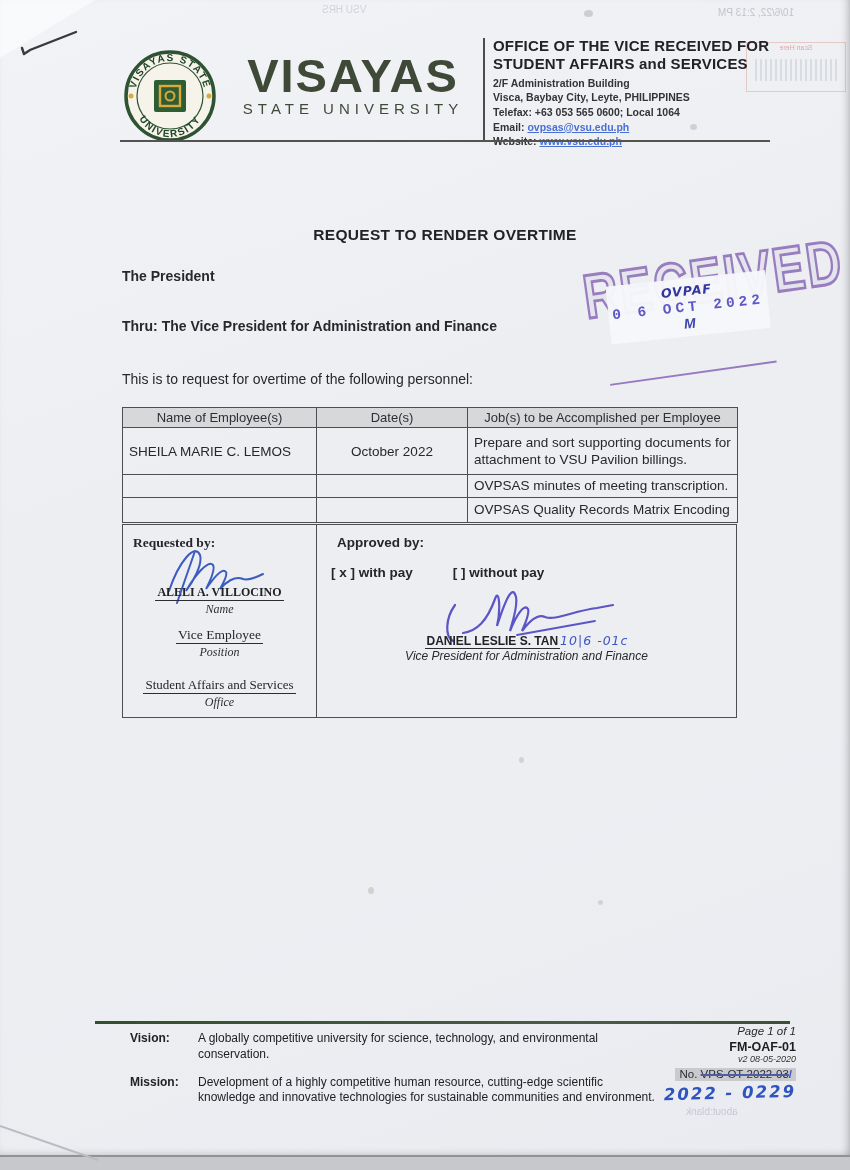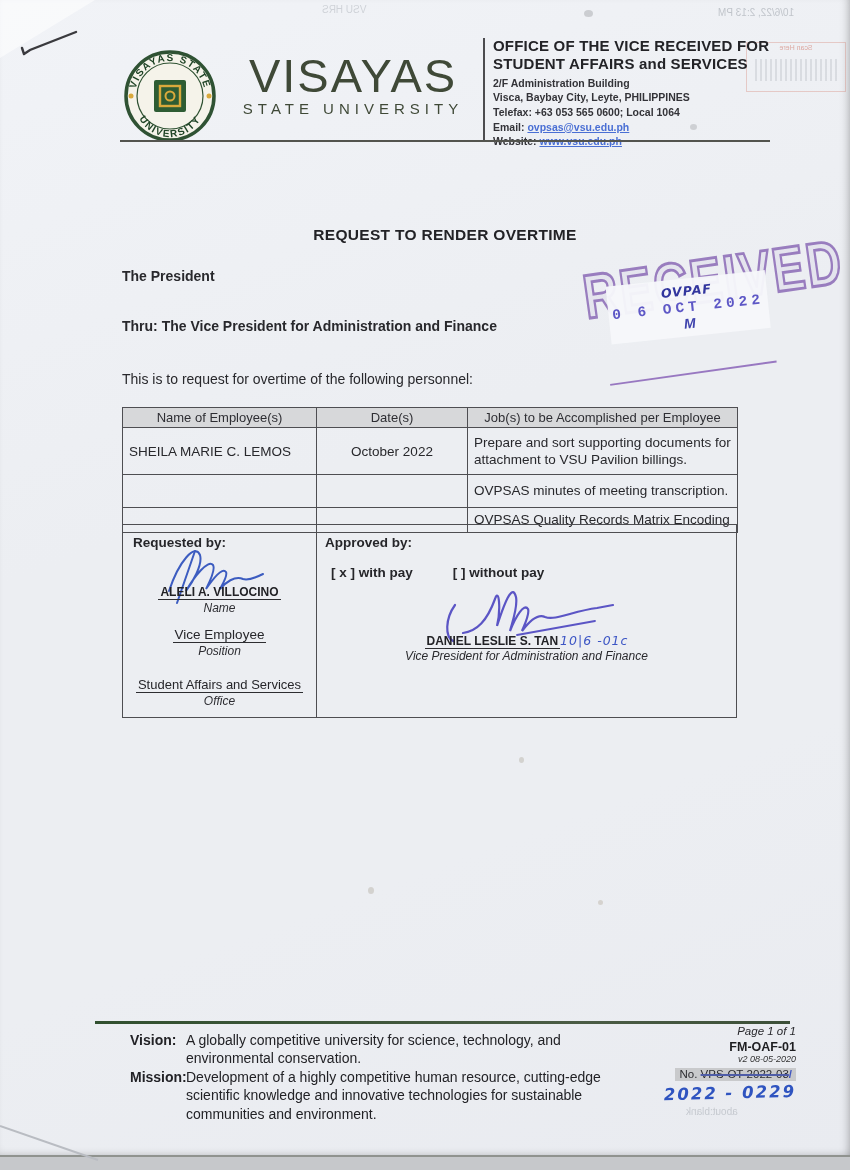--- a/index.html
+++ b/index.html
@@ -14,21 +14,21 @@
     position:absolute; left:0; top:0; width:850px; height:1157px;
     background:linear-gradient(160deg,#f1f3f7 0%,#ecEEf2 40%,#eceef2 70%,#e9ebf0 100%);
     border-bottom:2px solid #90938f;
     box-shadow: inset -8px 0 10px -7px rgba(0,0,0,.28), inset 0 -5px 8px -5px rgba(0,0,0,.18);
   }
   .abs { position:absolute; }
 
   
   #seal { left:124px; top:50px; width:92px; height:92px; }
   #wordmark { left:228px; top:52px; width:250px; text-align:center; color:#3f4937; }
-  #wordmark .big { font-size:47px; line-height:48px; letter-spacing:2px; font-weight:400; }
+  #wordmark .big { font-size:47px; line-height:48px; letter-spacing:2px; font-weight:700; }
   #wordmark .small { font-size:15px; letter-spacing:5px; font-weight:400; margin-top:0px; }
   #head-divider { left:483px; top:38px; width:2px; height:103px; background:#4c4c4f; }
   #office { left:493px; top:37px; width:290px; }
   #office .title { font-size:15px; font-weight:700; color:#232327; line-height:1.22; letter-spacing:.2px; }
   #office .detail { font-size:10.5px; font-weight:600; color:#333338; line-height:1.4; margin-top:2px; }
   #office .detail .lbl { font-weight:700; }
   a.link { color:#4a6fd4; text-decoration:underline; font-weight:600; }
   #head-rule { left:120px; top:140px; width:650px; height:2px; background:#53544e; }
 
   
@@ -66,43 +66,43 @@
   #ot-table { left:122px; top:407px; border-collapse:collapse; table-layout:fixed; width:615px; }
   #ot-table th, #ot-table td { border:1.3px solid #4e4e52; font-weight:400; }
   #ot-table th { background:#d7d8da; font-size:13px; color:#2e2e33; padding:2px; text-align:center; height:19px; }
   #ot-table td { font-size:13.5px; color:#28282c; padding:2px 6px; vertical-align:middle; }
   .col-name { width:194px; }
   .col-date { width:151px; }
   .col-job  { width:270px; }
   td.c-date { text-align:center; }
   td.c-job { line-height:1.28; }
   tr.r1 td { height:47px; }
-  tr.r2 td { height:33px; }
+  tr.r2 td { height:23px; }
   tr.r3 td { height:25px; }
 
   
   #sig-box { left:122px; top:524px; width:615px; height:194px; border:1.3px solid #4e4e52; display:flex; }
-  #sig-left { width:194px; border-right:1.3px solid #4e4e52; position:relative; }
+  #sig-left { width:194px; border-right:1.3px solid #4e4e52; position:relative;font-family:Liberation Serif, serif; }
   #sig-right { flex:1; position:relative; }
   .sig-head { position:absolute; font-size:13.5px; font-weight:700; color:#26262a; }
   .u { border-bottom:1.6px solid #2d2d31; display:inline-block; padding:0 2px 0px; }
   .cap { font-size:12px; font-style:italic; color:#2e2e33; margin-top:1px; }
   .sigstack { position:absolute; width:100%; text-align:center; }
   .sig-name { font-size:12px; font-weight:700; color:#222226; }
   .sig-plain { font-size:13.5px; color:#26262a; }
   #pay-line { position:absolute; left:14px; top:40px; font-size:13.5px; font-weight:700; color:#26262a; }
   #pay-line .gap { display:inline-block; width:40px; }
   #approved-name-row { position:absolute; left:0; top:106px; width:100%; text-align:center; }
   #approved-annot { color:#3c55c5; font-size:12.5px; font-style:italic; font-family:"DejaVu Sans", sans-serif; letter-spacing:1px; }
   #approved-pos { position:absolute; left:0; top:124px; width:100%; text-align:center; font-size:12px; font-style:italic; color:#2a2a2e; }
   svg.sig { position:absolute; pointer-events:none; }
 
   
   #footer-rule { left:95px; top:1021px; width:695px; height:2.5px; background:linear-gradient(90deg,#31502f,#4b5c45 70%,#3c5038); }
-  #vm { left:130px; top:1031px; width:520px; display:grid; grid-template-columns:56px 1fr; column-gap:0; font-size:14px; line-height:1.32; color:#222226; }
+  #vm { left:130px; top:1031px; width:520px; display:grid; grid-template-columns:56px 1fr; column-gap:0; font-size:12px; line-height:1.32; color:#222226;gap:12px; }
   #vm .lbl { font-weight:700; }
   #vm .txt { width:460px; }
   #form-meta { left:628px; top:1025px; width:168px; text-align:right; }
   #page-number { font-size:11.5px; font-style:italic; color:#28282c; }
   #form-code { font-size:12.5px; font-weight:700; color:#1d1d20; margin-top:3px; }
   #form-version { font-size:9px; font-style:italic; color:#333; margin-top:0px; }
   #control-line { margin-top:3px; font-size:11.5px; color:#2c2c30; background:#c9cacc; display:inline-block; padding:0 4px 1px; }
   #control-no { text-decoration:line-through; text-decoration-thickness:1.5px; text-decoration-color:#4f5da8; }
   #control-flick { color:#3f55c0; font-weight:700; }
   #handwritten-no { margin-top:2px; color:#2f54c0; font-size:16.5px; font-weight:700; font-style:italic; letter-spacing:2px; font-family:"DejaVu Sans", sans-serif; transform:rotate(-1.5deg); }
@@ -251,21 +251,21 @@
       <div class="sigstack" style="top:100px;">
         <span class="u sig-plain">Vice Employee</span>
         <div class="cap">Position</div>
       </div>
       <div class="sigstack" style="top:150px;">
         <span class="u sig-plain" style="font-size:13px;">Student Affairs and Services</span>
         <div class="cap">Office</div>
       </div>
     </div>
     <div id="sig-right">
-      <div class="sig-head" style="left:8px; top:10px;">Approved by:</div>
+      <div class="sig-head" style="left:20px; top:10px;">Approved by:</div>
       <div id="pay-line">
         <span>[ x ] with pay</span><span class="gap"></span><span>[ ] without pay</span>
       </div>
       <svg class="sig" style="left:110px; top:56px;" width="200" height="62" viewBox="0 0 200 62">
         <path d="M28,24 C18,38 18,56 26,60" fill="none" stroke="#5b55c5" stroke-width="2.2" stroke-linecap="round"></path>
         <path d="M36,52 C50,50 60,40 68,18 C72,6 74,28 70,45 C80,14 86,4 89,16 C91,26 85,42 83,50 C89,35 97,22 101,28 C103,33 97,45 95,50 C101,42 110,32 118,36 C128,40 146,30 170,27 L186,24" fill="none" stroke="#5b55c5" stroke-width="2.2" stroke-linecap="round"></path>
         <path d="M90,54 L168,40" fill="none" stroke="#5b55c5" stroke-width="1.8" stroke-linecap="round"></path>
       </svg>
       <div id="approved-name-row">
         <span class="u sig-name">DANIEL LESLIE S. TAN</span><span id="approved-annot">10|6 -01c</span>

